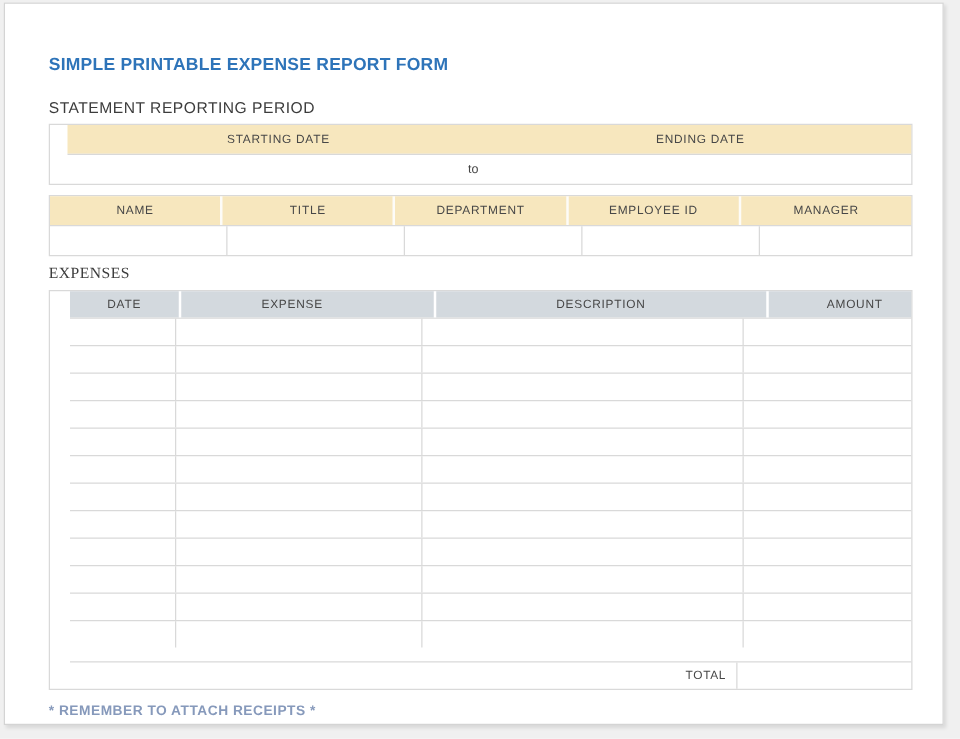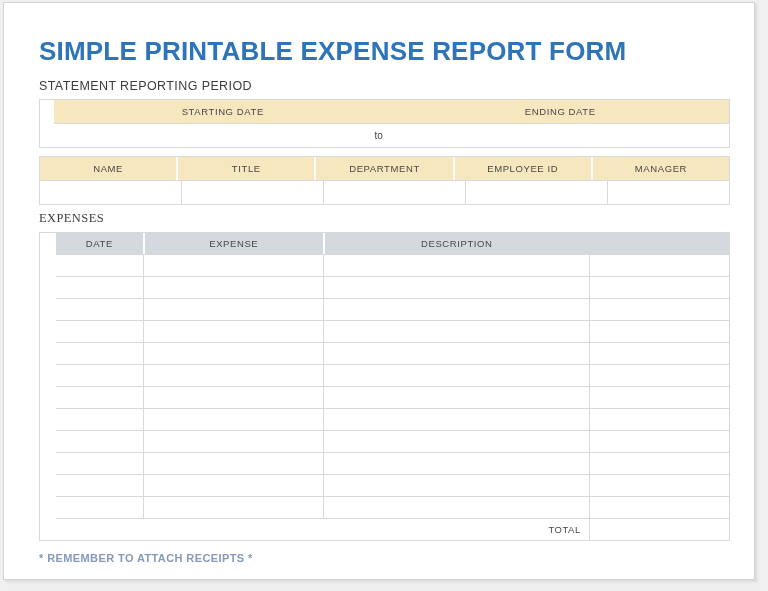--- a/index.html
+++ b/index.html
@@ -18,21 +18,21 @@
     font-family:"Liberation Sans","DejaVu Sans",sans-serif;
     position:relative;
   }
   .page{
     position:absolute;left:3px;top:2px;width:752px;height:578px;
     background:#ffffff;border:1px solid #d4d4d4;
     box-shadow:2px 2px 3px rgba(0,0,0,0.10);
     padding:37px 25px 0 35px;
   }
   .page-title{
-    font-size:26px;font-weight:bold;color:var(--accent);
+    font-size:14px;font-weight:bold;color:var(--accent);
     letter-spacing:0.2px;line-height:23px;white-space:nowrap;
   }
   .section-label{
     margin-top:15px;font-size:12.5px;color:var(--text-dark);
     letter-spacing:0.4px;line-height:16px;
   }
   .tbl{width:691px;border:1px solid var(--table-border);background:#fff;}
   .thead{display:flex;background:var(--header-tan);}
   .thead .th{
     flex:1 1 0;display:flex;align-items:center;justify-content:center;
@@ -53,27 +53,27 @@
   .employee-table .trow .cell{flex:1 1 0;}
   .employee-table .trow .cell + .cell{border-left:1px solid var(--table-border);}
   
   .expenses-label{margin-top:5px;font-family:Liberation Serif, serif;}
   .expenses-table{margin-top:6px;padding-left:16px;}
   .expenses-table .thead{background:var(--header-gray);}
   .expenses-table .thead .th{height:21px;flex:none;}
   .expenses-table .thead .th + .th{border-left:2px solid #ffffff;}
   .c-date{width:12.88%;}
   .c-expense{width:26.77%;}
-  .c-desc{width:39.51%;}
+  .c-desc{width:39.51%;margin-left:24px;}
   .c-amount{width:20.84%;}
   .expenses-table .exp-row{display:flex;border-top:1px solid var(--table-border);}
   .expenses-table .exp-row:first-child{border-top:1px solid var(--table-border);}
   .expenses-table .exp-row .cell{height:21px;}
   .expenses-table .exp-row .cell + .cell{border-left:1px solid var(--table-border);}
-  .total-row{display:flex;border-top:1px solid var(--table-border);}
+  .total-row{display:flex;border-top:1px solid var(--table-border);margin-top:11px;}
   .total-row .total-label-cell{
     width:79.16%;height:21px;display:flex;align-items:center;justify-content:flex-end;
     padding-right:8px;font-size:9.5px;color:var(--head-text);letter-spacing:0.5px;
   }
   .total-row .total-label-cell{width:calc(12.88% + 26.77% + 39.51%);}
   .total-row .total-amount-cell{
     width:20.84%;height:21px;border-left:1px solid var(--table-border);
   }
   .footnote{
     margin-top:11px;font-size:11px;font-weight:bold;color:var(--note-blue);
@@ -118,20 +118,21 @@
     </div>
   </div>
 
   <div class="section-label expenses-label">EXPENSES</div>
 
   <div class="tbl expenses-table">
     <div class="thead">
       <div class="th c-date">DATE</div>
       <div class="th c-expense">EXPENSE</div>
       <div class="th c-desc">DESCRIPTION</div>
+      <div class="th c-amount">AMOUNT</div>
     </div>
     <div>
       <div class="exp-row">
         <div class="cell c-date"></div>
         <div class="cell c-expense"></div>
         <div class="cell c-desc"></div>
         <div class="cell c-amount"></div>
       </div>
     <div class="exp-row">
         <div class="cell c-date"></div>

